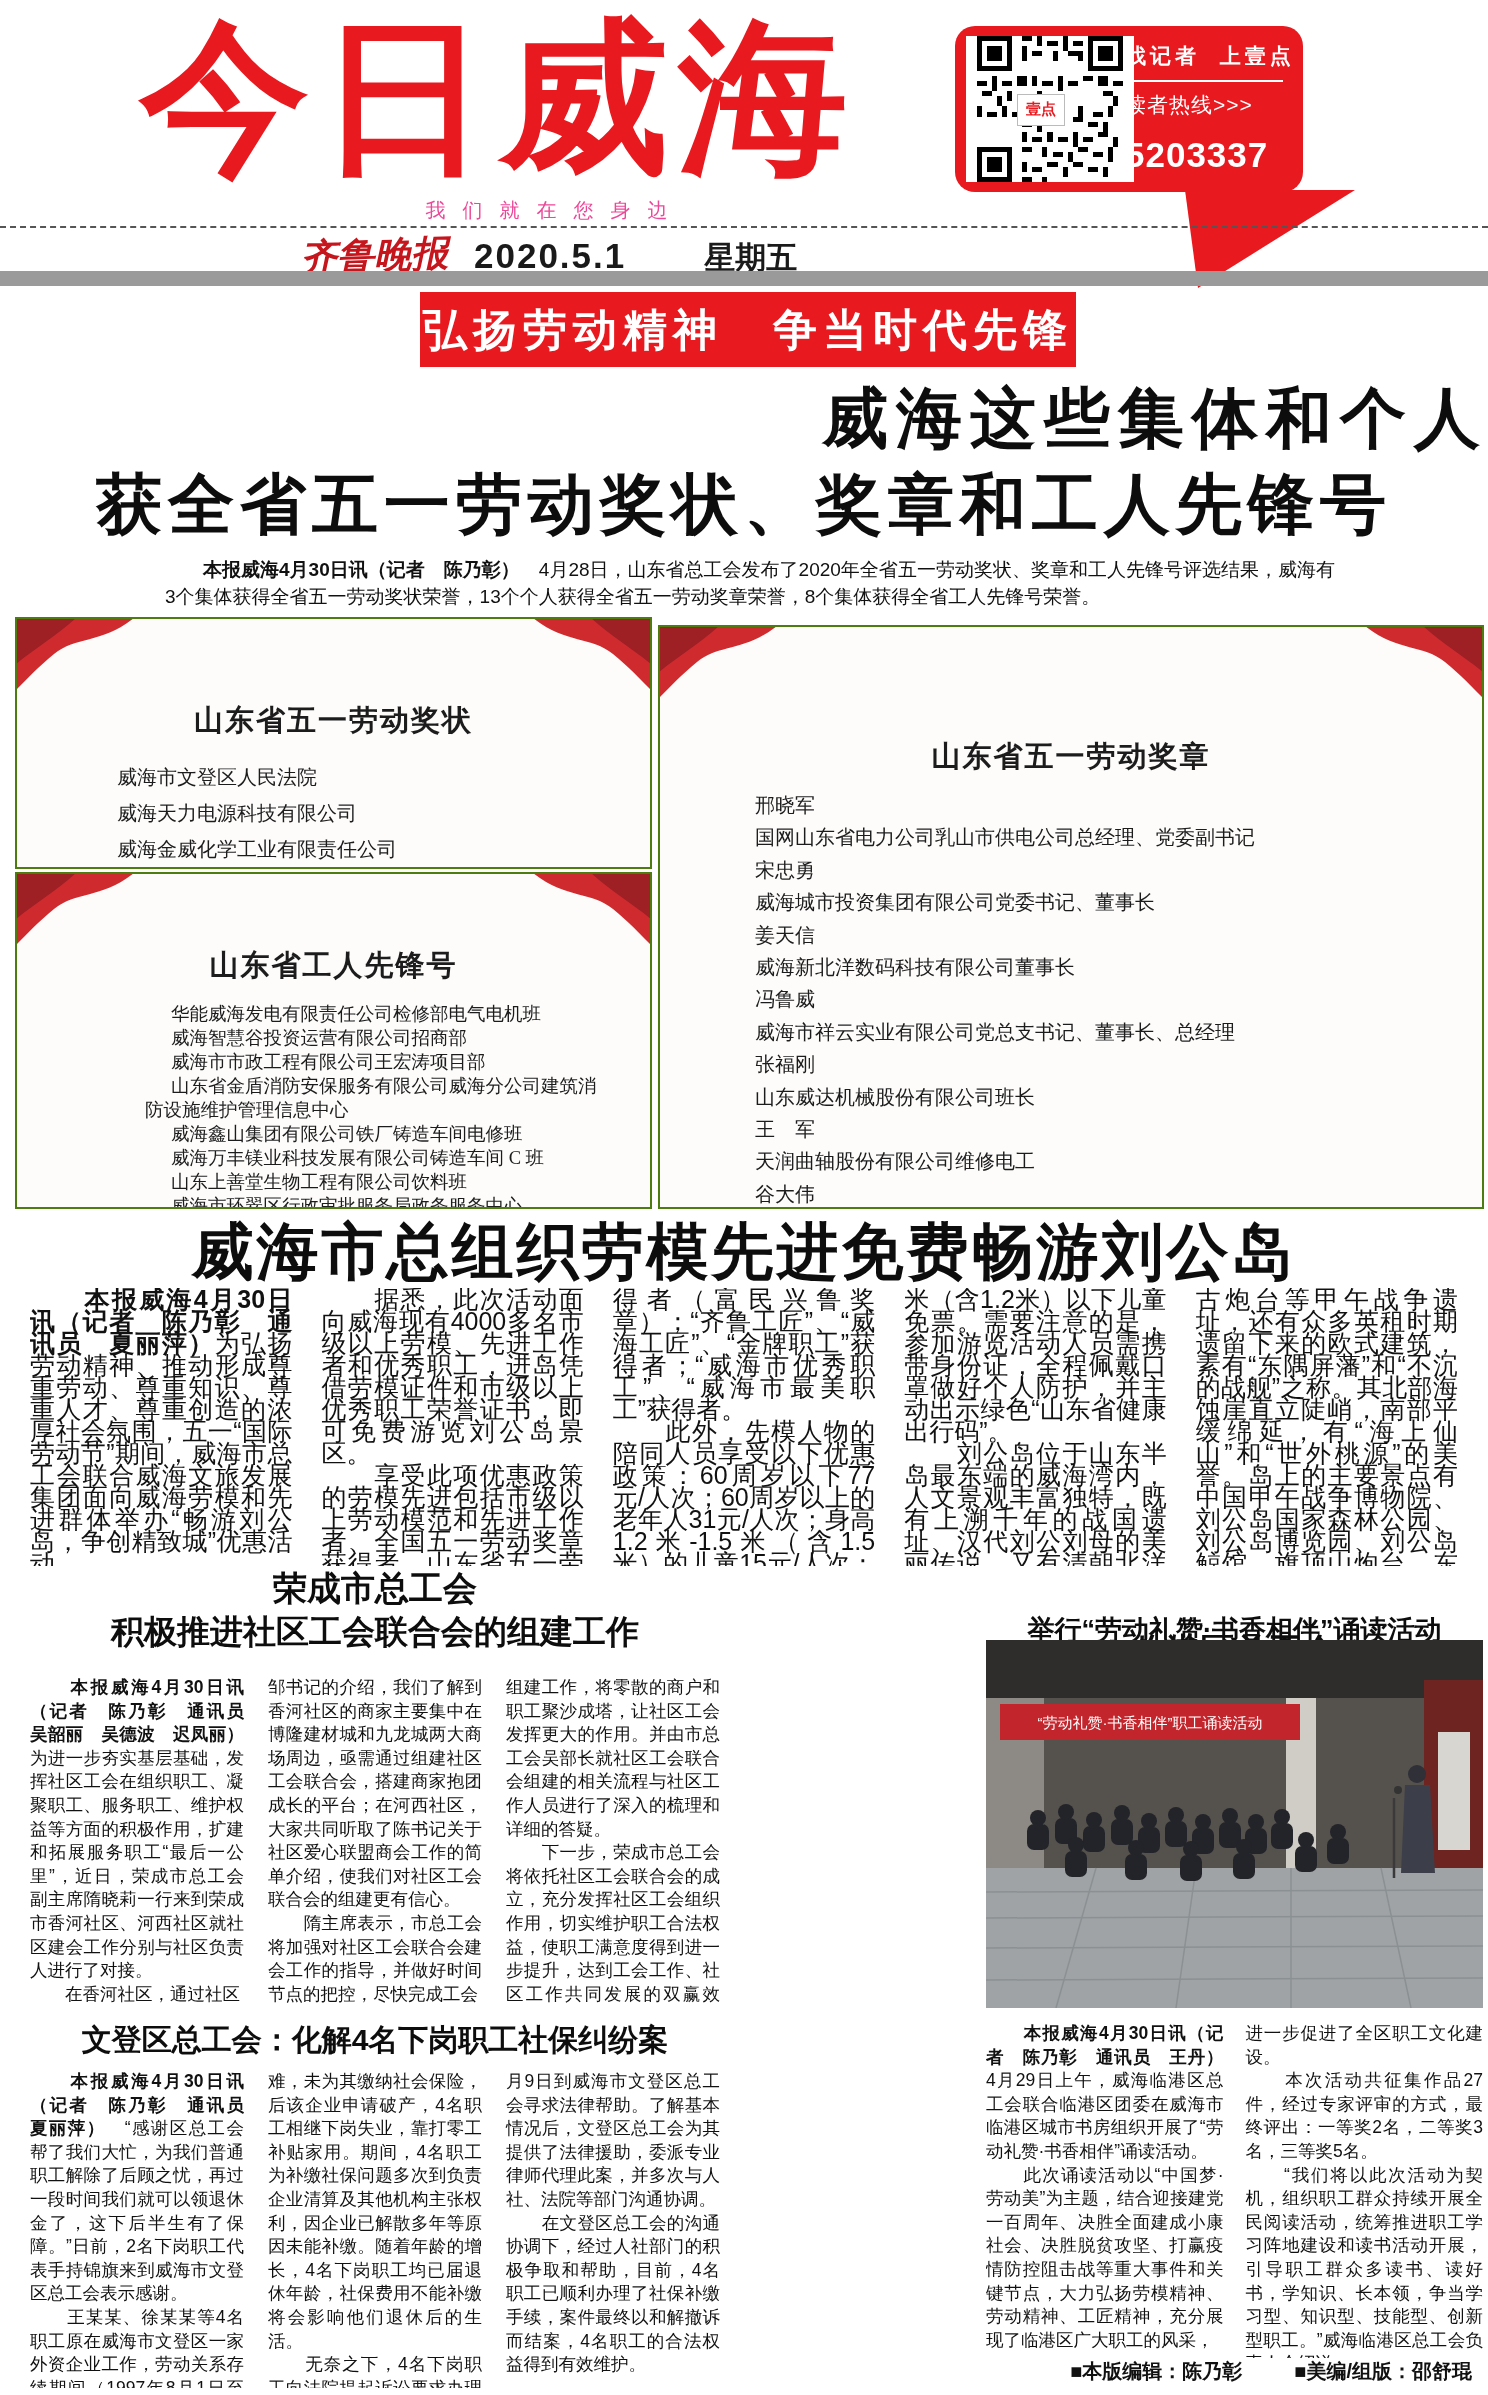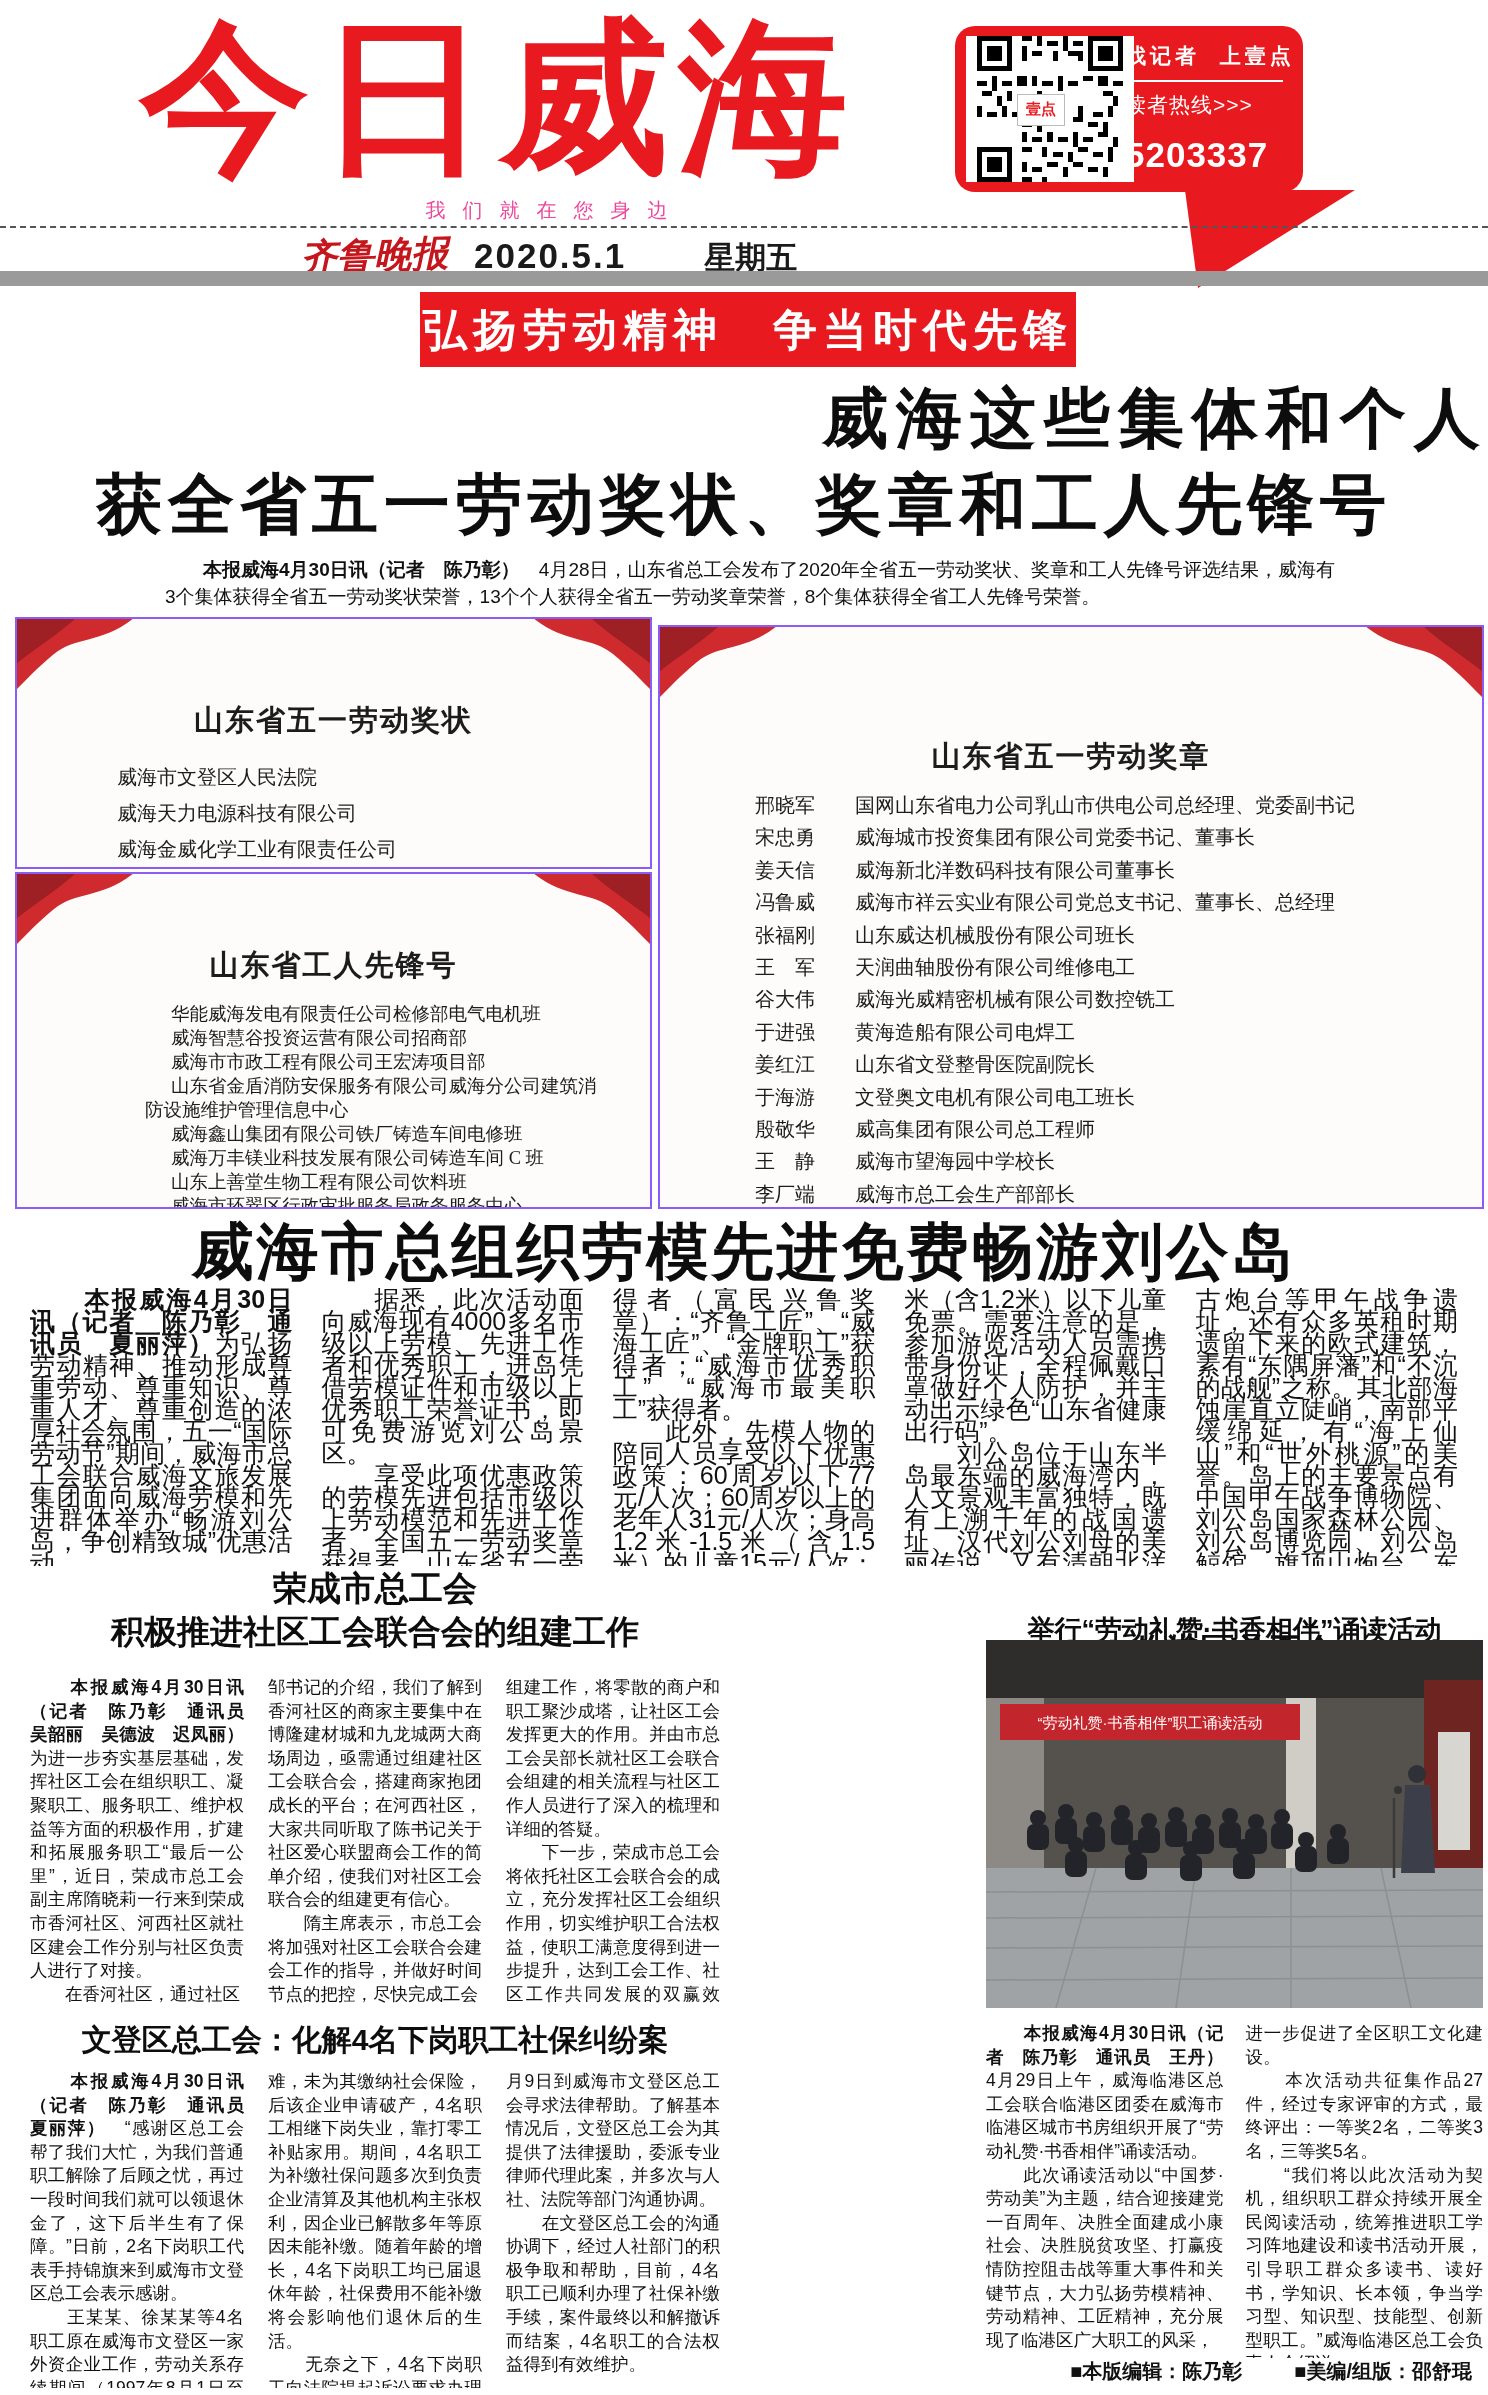--- a/index.html
+++ b/index.html
@@ -36,38 +36,38 @@
         color:#fff;font-size:44px;font-weight:900;text-align:center;line-height:75px;letter-spacing:6px;}
   .headline1{position:absolute;left:0;top:374px;width:1488px;margin:0;text-align:right;
         font-size:66px;font-weight:900;letter-spacing:8px;color:#0d0d0d;}
   .headline2{position:absolute;left:0;top:460px;width:1488px;margin:0;text-align:center;
         font-size:66px;font-weight:900;letter-spacing:6px;color:#0d0d0d;}
   .lead{position:absolute;left:165px;top:556px;width:1170px;margin:0;font-size:19px;
         line-height:27px;text-align:justify;color:#111;}
   .lead b{font-weight:bold;}
 
   
-  .cert{position:absolute;background:#fdfcfb;border:2px solid #8b5cf6;
+  .cert{position:absolute;background:#fdfcfb;border:2px solid #4d7c0f;
         font-family:"Liberation Serif",serif;color:#1c1c1c;overflow:hidden;}
   .cert-award{left:15px;top:617px;width:633px;height:248px;}
   .cert-pioneer{left:15px;top:872px;width:633px;height:333px;}
   .cert-medal{left:658px;top:625px;width:822px;height:580px;}
   .corner{position:absolute;width:120px;height:72px;top:-1px;}
   .corner.tl{left:-1px;}
   .corner.tr{right:-1px;transform:scaleX(-1);}
   .cert-title{text-align:center;font-size:29px;font-weight:bold;letter-spacing:2px;}
   .cert-award .cert-title{margin-top:82px;}
   .cert-pioneer .cert-title{margin-top:72px;}
   .cert-medal .cert-title{margin-top:110px;}
   .cert-award .cert-items{margin:18px 40px 15px 100px;font-size:20px;line-height:36px;}
   .cert-pioneer .cert-items{margin:16px 50px 0 128px;font-size:18.5px;line-height:24px;}
   .cert-pioneer .cert-item{padding-left:26px;text-indent:-0px;}
   .cert-pioneer .cert-item.wrap{padding-left:0;text-indent:26px;}
   .medal-rows{margin:12px 40px 0 95px;font-size:20px;line-height:32.4px;}
-  .medal-row{display:flex;}
+  .medal-row{display:flex;flex-direction:column;}
   .m-name{white-space:pre;width:100px;flex:none;}
   .m-desc{flex:1;}
 
   
   .headline3{position:absolute;left:0;top:1210px;width:1488px;margin:0;text-align:center;
         font-size:62px;font-weight:900;letter-spacing:3px;color:#0d0d0d;}
   .cols{position:absolute;display:flex;text-align:justify;overflow:hidden;}
   .col{white-space:pre-wrap;}
   .tour-cols{left:30px;top:1288px;width:1428px;height:278px;gap:29px;
         font-size:25px;line-height:22px;}

